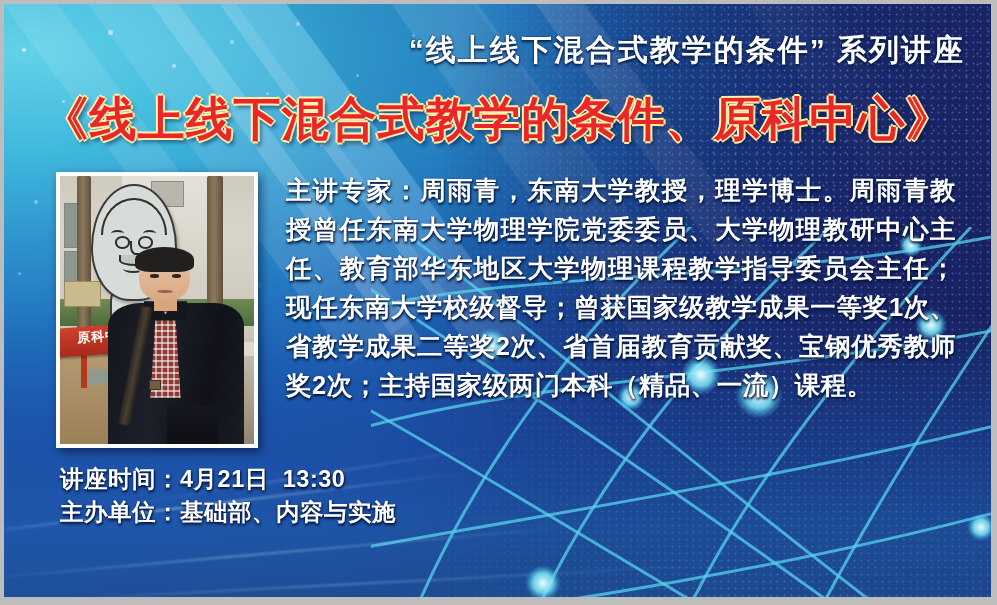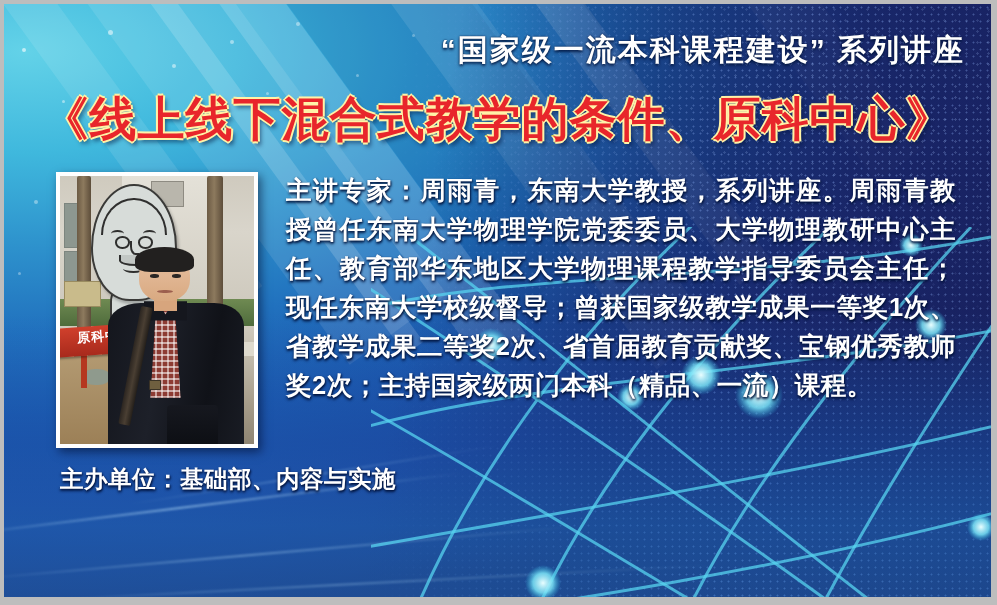--- a/index.html
+++ b/index.html
@@ -384,21 +384,21 @@
           <circle cx="388" cy="168" r="24" fill="url(#nodeg)"></circle>
           <circle cx="560" cy="98" r="16" fill="url(#nodeg)"></circle>
           <circle cx="540" cy="18" r="12" fill="url(#nodeg)"></circle>
           <circle cx="172" cy="356" r="18" fill="url(#nodeg)"></circle>
           <circle cx="392" cy="392" r="22" fill="url(#nodeg)"></circle>
           <circle cx="610" cy="300" r="14" fill="url(#nodeg)"></circle>
         </g>
       </svg>
     </div>
 
-    <div id="subtitle">“国家级一流本科课程建设” 系列讲座</div>
+    <div id="subtitle">“线上线下混合式教学的条件” 系列讲座</div>
 
     <div id="main-title">《线上线下混合式教学的条件、原科中心》</div>
 
     <div id="speaker-photo">
       <div class="ph ph-wall"></div>
       <div class="ph ph-wall2"></div>
       <div class="ph ph-win" style="left:2%; top:10%; width:13%; height:16%;"></div>
       <div class="ph ph-win" style="left:2%; top:28%; width:13%; height:12%;"></div>
       <div class="ph ph-ac"></div>
       <div class="ph ph-hedge"></div>
@@ -439,21 +439,22 @@
         <div class="man-eye" style="left:31%;"></div>
         <div class="man-eye" style="left:48%;"></div>
         <div class="man-mouth"></div>
         <div class="man-strap"></div>
         <div class="man-buckle"></div>
         <div class="man-bag"></div>
       </div>
     </div>
 
     <div id="body-copy">
-      <span class="first">主讲专家：周雨青，东南大学教授，系列讲座。</span><span>周雨青教授曾任东南大学物理学院党委委员、大学物理教研中心主任、教育部华东地区大学物理课程教学指导委员会主任；现任东南大学校级督导；曾获国家级教学成果一等奖1次、省教学成果二等奖2次、省首届教育贡献奖、宝钢优秀教师奖2次；主持国家级两门本科（精品、一流）课程。</span>
+      <span class="first">主讲专家：周雨青，东南大学教授，理学博士。</span><span>周雨青教授曾任东南大学物理学院党委委员、大学物理教研中心主任、教育部华东地区大学物理课程教学指导委员会主任；现任东南大学校级督导；曾获国家级教学成果一等奖1次、省教学成果二等奖2次、省首届教育贡献奖、宝钢优秀教师奖2次；主持国家级两门本科（精品、一流）课程。</span>
     </div>
 
     <div id="info-block">
+      <div class="row">讲座时间：4月21日  13:30</div>
       <div class="row">主办单位：基础部、内容与实施</div>
     </div>
 
   </div>
 </div>
 
 </body></html>

